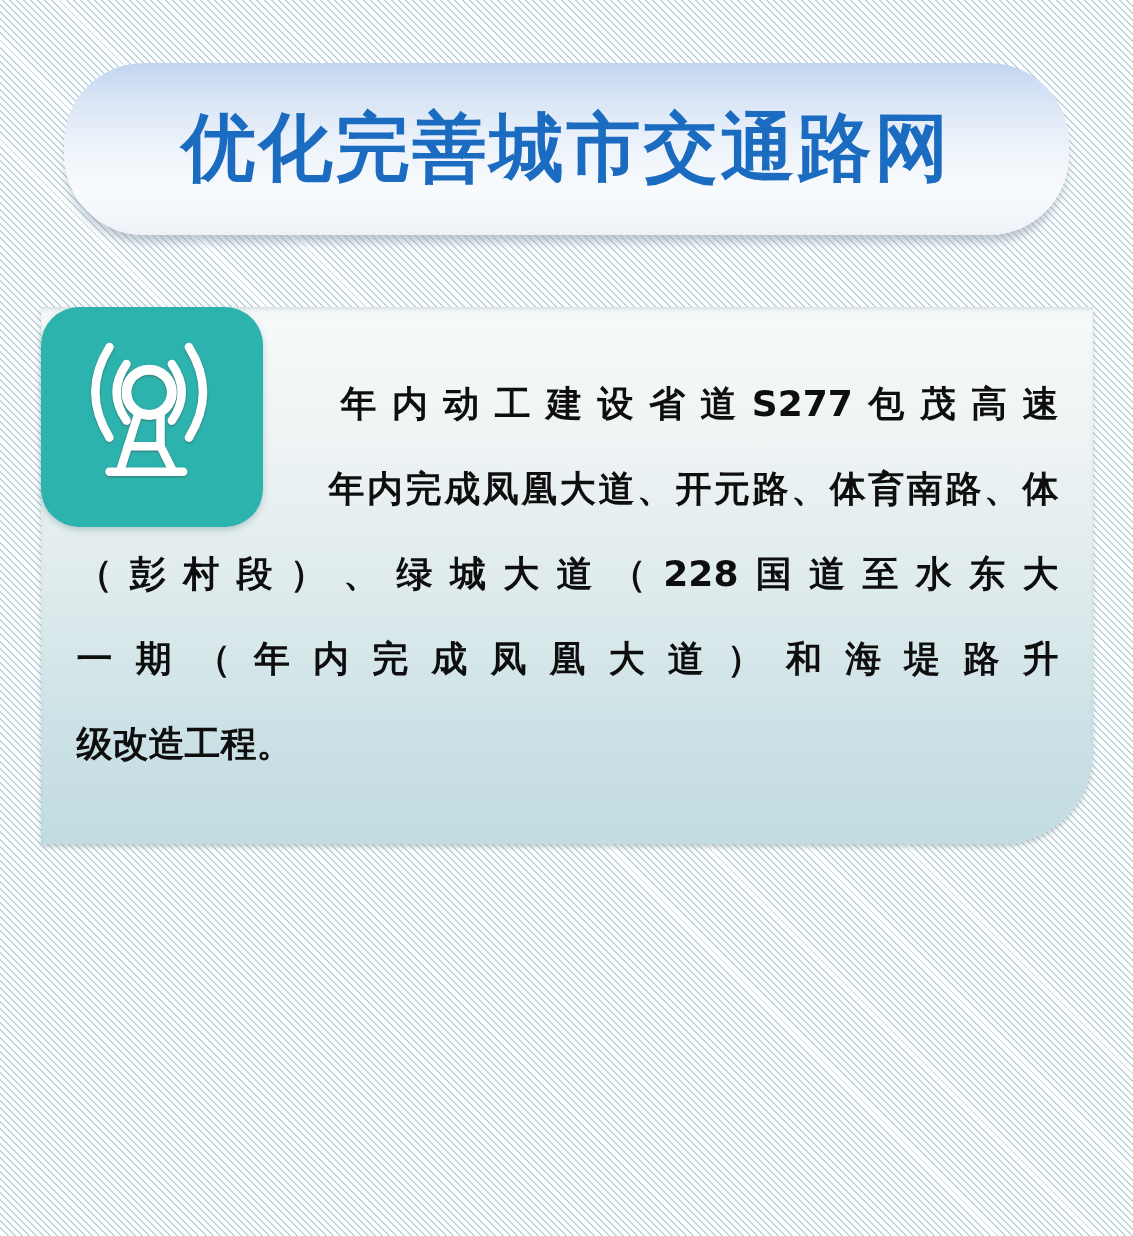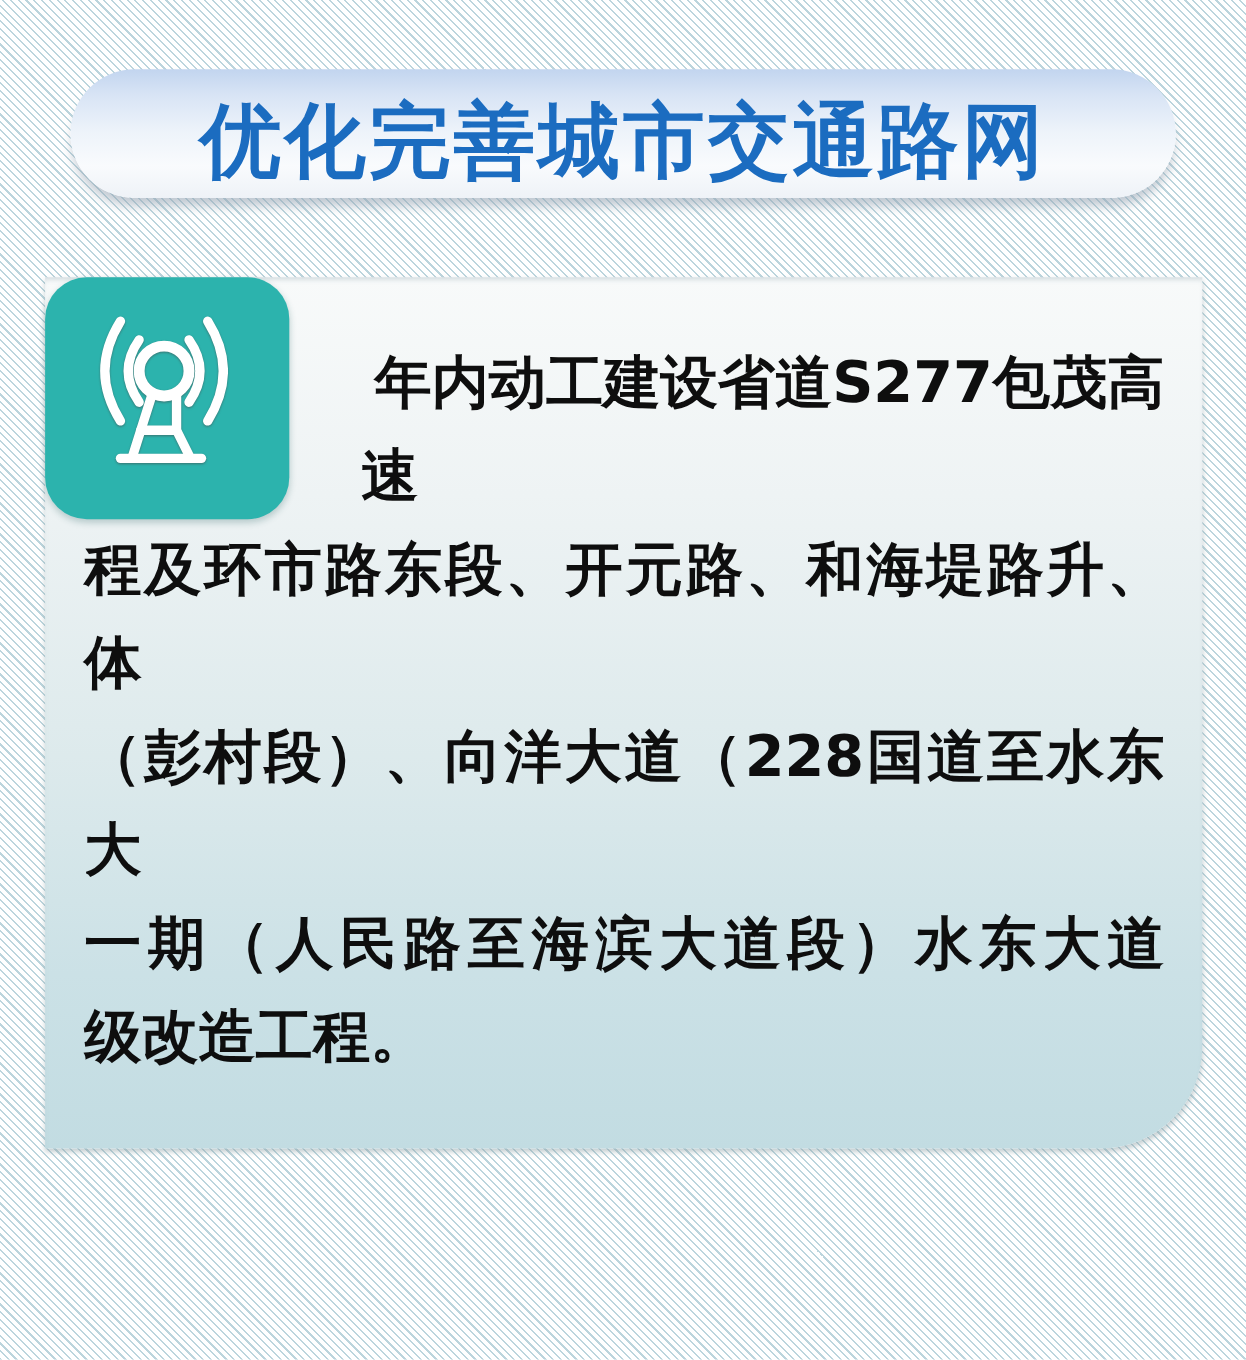--- a/index.html
+++ b/index.html
@@ -15,32 +15,32 @@
     background-image: repeating-linear-gradient(
       45deg,
       #bcd5dd 0px, #bcd5dd 1.4px,
       #ffffff 1.4px, #ffffff 5px
     );
   }
 
   
   .banner {
     width: 1005px;
-    height: 117px;
+    height: 172px;
     margin: 63px auto 0 auto;
     border-radius: 80px;
     background: linear-gradient(180deg,
       #c2d5ef 0%,
       #d8e4f5 20%,
       #edf3fa 48%,
       #f9fbfd 75%,
       #eef2f7 100%);
     box-shadow: 0 9px 10px -2px rgba(148,163,178,0.6);
     display: flex;
-    align-items: flex-end;
+    align-items: center;
     justify-content: center;
   }
   .banner-title {
     font-size: 74px;
     font-weight: bold;
     color: #1b6cc0;
     letter-spacing: 3px;
     white-space: nowrap;
   }
 
@@ -79,21 +79,21 @@
     filter: drop-shadow(0 1px 1px rgba(70,70,70,0.55));
   }
 
   .float-spacer {
     float: left;
     width: 252px;
     height: 170px;
   }
 
   .para .line {
-    font-size: 52px;
+    font-size: 36px;
     line-height: 85px;
     font-weight: 700;
     color: #0e0e0e;
     text-align: justify;
     text-align-last: justify;
   }
   .para .line.first {
     text-indent: 12px;
   }
   .para .line.last {
@@ -123,19 +123,19 @@
           <path d="M43 82 L66 82"></path>
           <path d="M30 100 L82 100"></path>
         </g>
       </svg>
     </span>
   </div>
 
   <div class="para">
     <div class="float-spacer"></div>
     <div class="line first">年内动工建设省道S277包茂高速</div>
-    <div class="line">程及环市路东段、开元路、和海堤路升、体</div>
-    <div class="line">（彭村段）、向洋大道（228国道至水东大</div>
-    <div class="line">一期（人民路至海滨大道段）水东大道</div>
+    <div class="line">年内完成凤凰大道、开元路、体育南路、体</div>
+    <div class="line">（彭村段）、绿城大道（228国道至水东大</div>
+    <div class="line">一期（年内完成凤凰大道）和海堤路升</div>
     <div class="line last">级改造工程。</div>
   </div>
 
 </div>
 
 </body></html>

